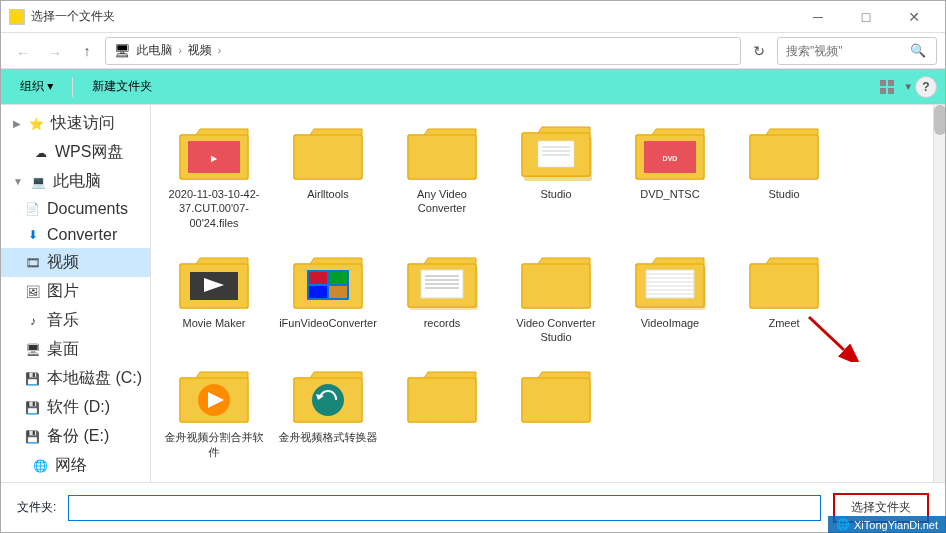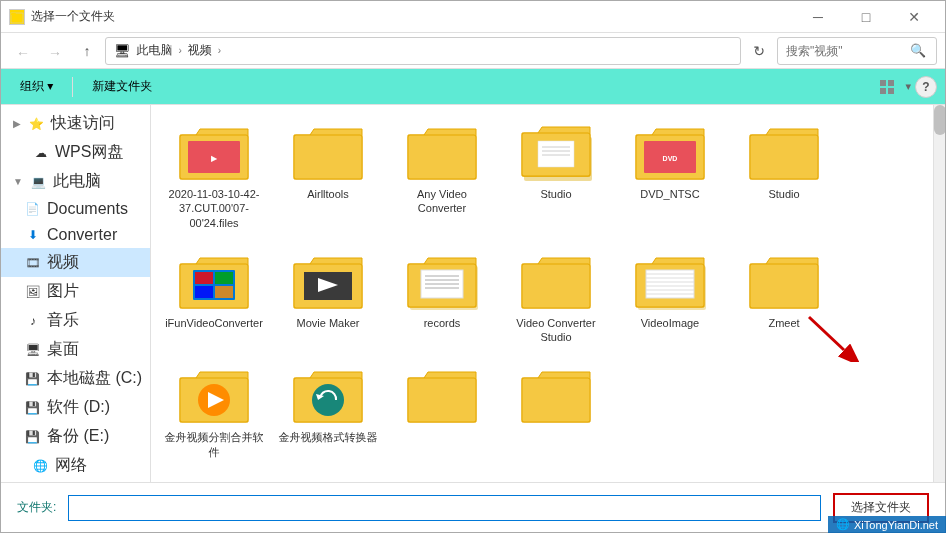--- a/index.html
+++ b/index.html
@@ -59,21 +59,21 @@
     
     .folder-svg { width: 72px; height: 62px; }
 
     
     .file-area::-webkit-scrollbar { width: 12px; }
     .file-area::-webkit-scrollbar-track { background: #f0f0f0; }
     .file-area::-webkit-scrollbar-thumb { background: #c0c0c0; border: 2px solid #f0f0f0; border-radius: 6px; }
 
     
     .bottom-bar { height: 50px; border-top: 1px solid #e0e0e0; background: #fff; display: flex; align-items: center; padding: 0 16px; gap: 12px; }
-    .bottom-label { font-size: 12px; color: #0f766e; white-space: nowrap; }
+    .bottom-label { font-size: 12px; color: #0f172a; white-space: nowrap; }
     .bottom-input { flex: 1; height: 26px; border: 1px solid #0078d7; outline: none; padding: 0 8px; font-size: 12px; }
     .bottom-btn { height: 30px; padding: 0 16px; border: 2px solid #d00; background: #fff; color: #333; font-size: 12px; cursor: pointer; font-family: inherit; }
 
     
     .watermark { position: absolute; bottom: 0; right: 0; background: rgba(0,100,180,0.85); color: #fff; font-size: 11px; padding: 2px 8px; display: flex; align-items: center; gap: 4px; }
 
     .sidebar::-webkit-scrollbar { width: 8px; }
     .sidebar::-webkit-scrollbar-track { background: #f0f0f0; }
     .sidebar::-webkit-scrollbar-thumb { background: #c0c0c0; }
   </style>
@@ -271,38 +271,38 @@
             <polygon points="2,14 18,14 22,8 70,8 70,58 2,58" fill="#f5c842" stroke="#e5a800" stroke-width="1"></polygon>
             <rect x="2" y="14" width="68" height="44" fill="#f5c842" stroke="#e5a800" stroke-width="1" rx="2"></rect>
           </svg>
           <span class="file-label">Studio</span>
         </div>
 
         <div class="file-item">
           <svg class="folder-svg" viewBox="0 0 72 62">
             <polygon points="2,14 18,14 22,8 70,8 70,58 2,58" fill="#f5c842" stroke="#e5a800" stroke-width="1"></polygon>
             <rect x="2" y="14" width="68" height="44" fill="#f5c842" stroke="#e5a800" stroke-width="1" rx="2"></rect>
+            <rect x="12" y="22" width="48" height="28" fill="#3a3a3a"></rect>
+            <polygon points="26,28 26,42 46,35" fill="white"></polygon>
+          </svg>
+          <span class="file-label">Movie Maker</span>
+        </div>
+
+        <div class="file-item">
+          <svg class="folder-svg" viewBox="0 0 72 62">
+            <polygon points="2,14 18,14 22,8 70,8 70,58 2,58" fill="#f5c842" stroke="#e5a800" stroke-width="1"></polygon>
+            <rect x="2" y="14" width="68" height="44" fill="#f5c842" stroke="#e5a800" stroke-width="1" rx="2"></rect>
 
             <rect x="15" y="20" width="42" height="30" fill="#0078d7" rx="1"></rect>
             <rect x="17" y="22" width="18" height="12" fill="#ff0000" opacity="0.8"></rect>
             <rect x="37" y="22" width="18" height="12" fill="#00a800" opacity="0.8"></rect>
             <rect x="17" y="36" width="18" height="12" fill="#0000ff" opacity="0.8"></rect>
             <rect x="37" y="36" width="18" height="12" fill="#ff8c00" opacity="0.8"></rect>
           </svg>
           <span class="file-label">iFunVideoConverter</span>
-        </div>
-
-        <div class="file-item">
-          <svg class="folder-svg" viewBox="0 0 72 62">
-            <polygon points="2,14 18,14 22,8 70,8 70,58 2,58" fill="#f5c842" stroke="#e5a800" stroke-width="1"></polygon>
-            <rect x="2" y="14" width="68" height="44" fill="#f5c842" stroke="#e5a800" stroke-width="1" rx="2"></rect>
-            <rect x="12" y="22" width="48" height="28" fill="#3a3a3a"></rect>
-            <polygon points="26,28 26,42 46,35" fill="white"></polygon>
-          </svg>
-          <span class="file-label">Movie Maker</span>
         </div>
 
         <div class="file-item">
           <svg class="folder-svg" viewBox="0 0 72 62">
             <rect x="4" y="16" width="68" height="44" fill="#e0b830" rx="2" opacity="0.4"></rect>
             <polygon points="2,14 18,14 22,8 70,8 70,57 2,57" fill="#f5c842" stroke="#e5a800" stroke-width="1"></polygon>
             <rect x="2" y="14" width="68" height="43" fill="#f5c842" stroke="#e5a800" stroke-width="1" rx="2"></rect>
             <rect x="15" y="20" width="42" height="28" fill="white" stroke="#ddd"></rect>
             <line x1="19" y1="26" x2="53" y2="26" stroke="#aaa" stroke-width="1"></line>
             <line x1="19" y1="30" x2="53" y2="30" stroke="#aaa" stroke-width="1"></line>

